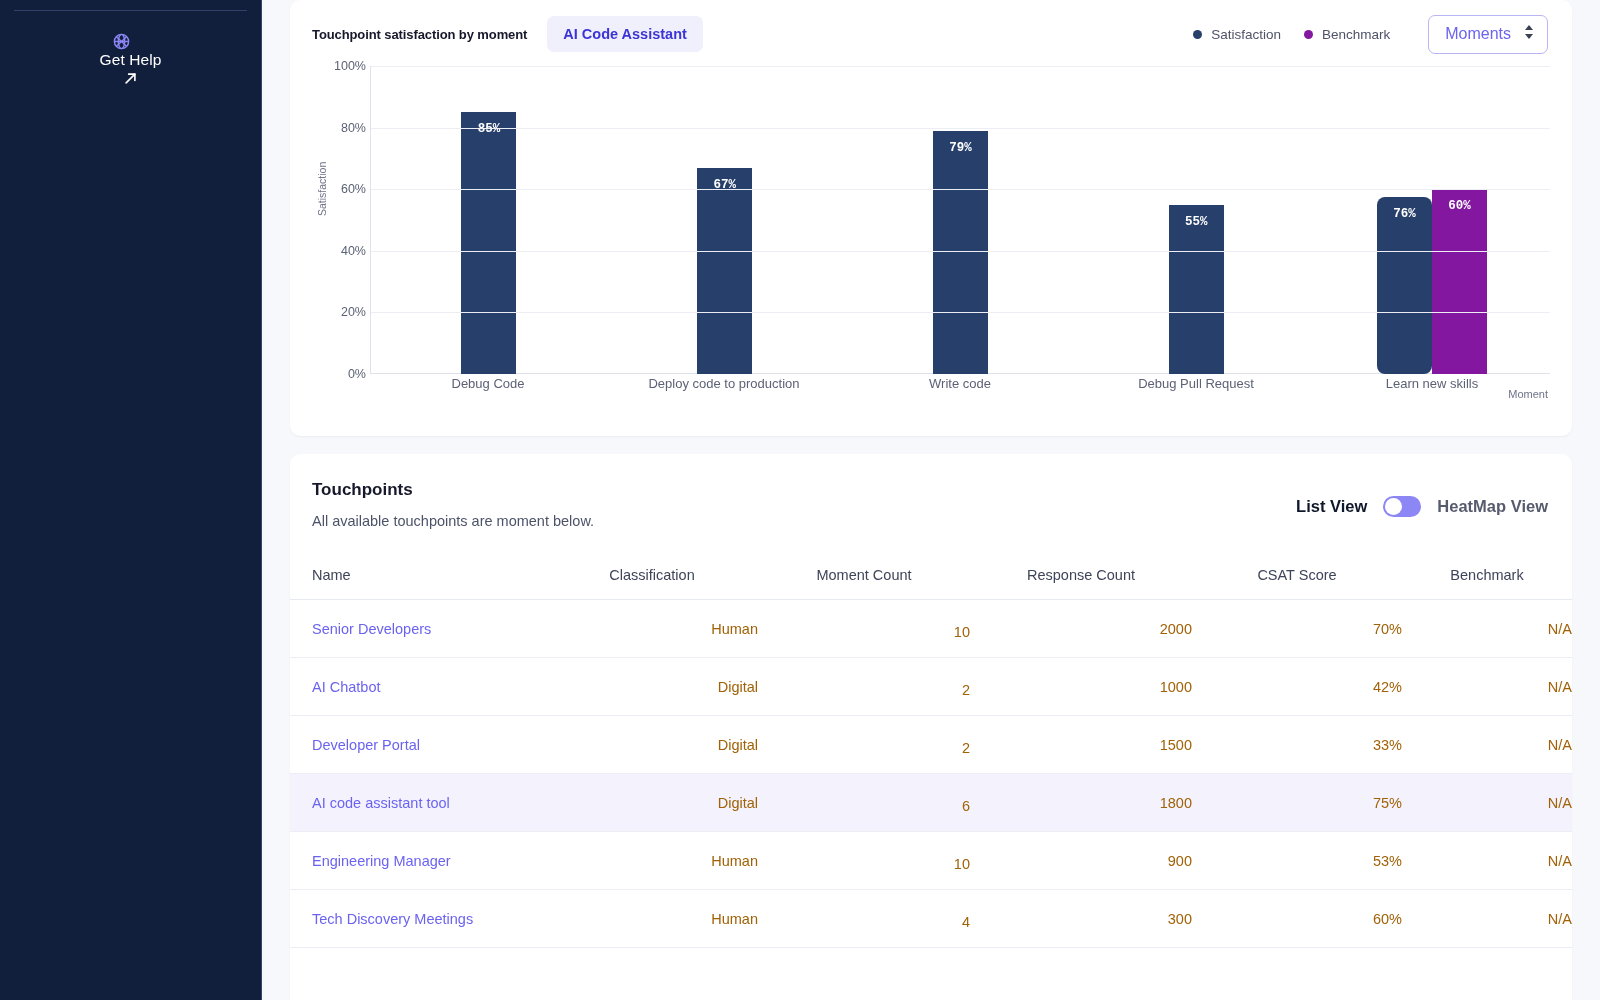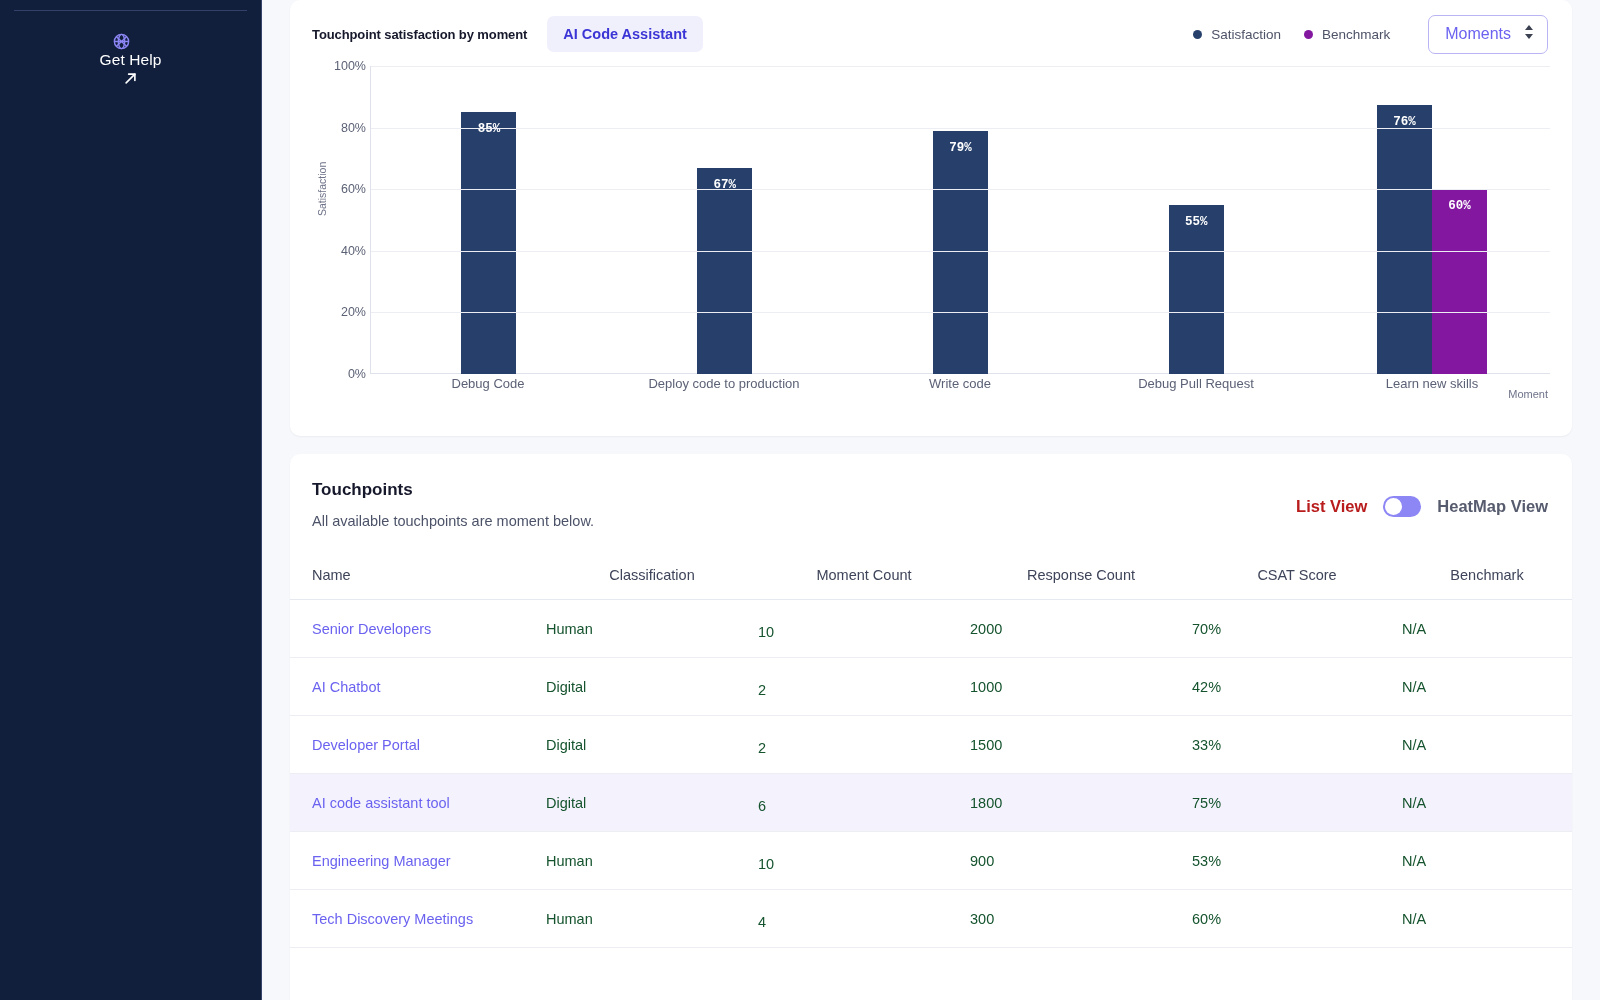--- a/index.html
+++ b/index.html
@@ -267,21 +267,21 @@
   .view-toggle {
     margin-left: auto;
     display: flex;
     align-items: center;
     gap: 16px;
     padding-top: 16px;
   }
   .view-on {
     font-size: 16.5px;
     font-weight: bold;
-    color: #b91c1c;
+    color: #0f172a;
     cursor: pointer;
   }
   .view-off {
     font-size: 16.5px;
     font-weight: bold;
     color: #565b6e;
     cursor: pointer;
   }
   .switch {
     width: 38px; height: 21px;
@@ -307,22 +307,22 @@
     font-size: 14.5px;
     font-weight: normal;
     color: #3e4459;
     text-align: center;
     padding: 12px 0 16px 0;
     border-bottom: 1px solid #e7e9f0;
   }
   thead th.col-name { text-align: left; padding-left: 22px; }
   tbody td {
     font-size: 14.5px;
-    color: #14532d;
-    text-align: left;
+    color: #a16207;
+    text-align: right;
     height: 58px;
     border-bottom: 1px solid #edeef4;
     vertical-align: middle;
   }
   tbody td.col-name {
     text-align: left;
     padding-left: 22px;
     color: #6b63f0;
     cursor: pointer;
   }
@@ -415,21 +415,21 @@
                 <div class="bar" style="height: 243.32px; background: rgb(39, 64, 107);">
                   <span>79%</span>
                 </div>
               </div>
               <div class="group">
                 <div class="bar" style="height: 169.4px; background: rgb(39, 64, 107);">
                   <span>55%</span>
                 </div>
               </div>
               <div class="group">
-                <div class="bar" style="height: 269px; background: rgb(39, 64, 107);">
+                <div class="bar" style="height: 177px; background: rgb(39, 64, 107); border-radius: 8px;">
                   <span>76%</span>
                 </div>
                 <div class="bar" style="height: 184.8px; background: rgb(131, 23, 160);">
                   <span>60%</span>
                 </div>
               </div>
             </div>
         <div class="gridline" style="top: 246.4px;"></div>
             <div class="gridline" style="top: 184.8px;"></div>
             <div class="gridline" style="top: 123.2px;"></div>

